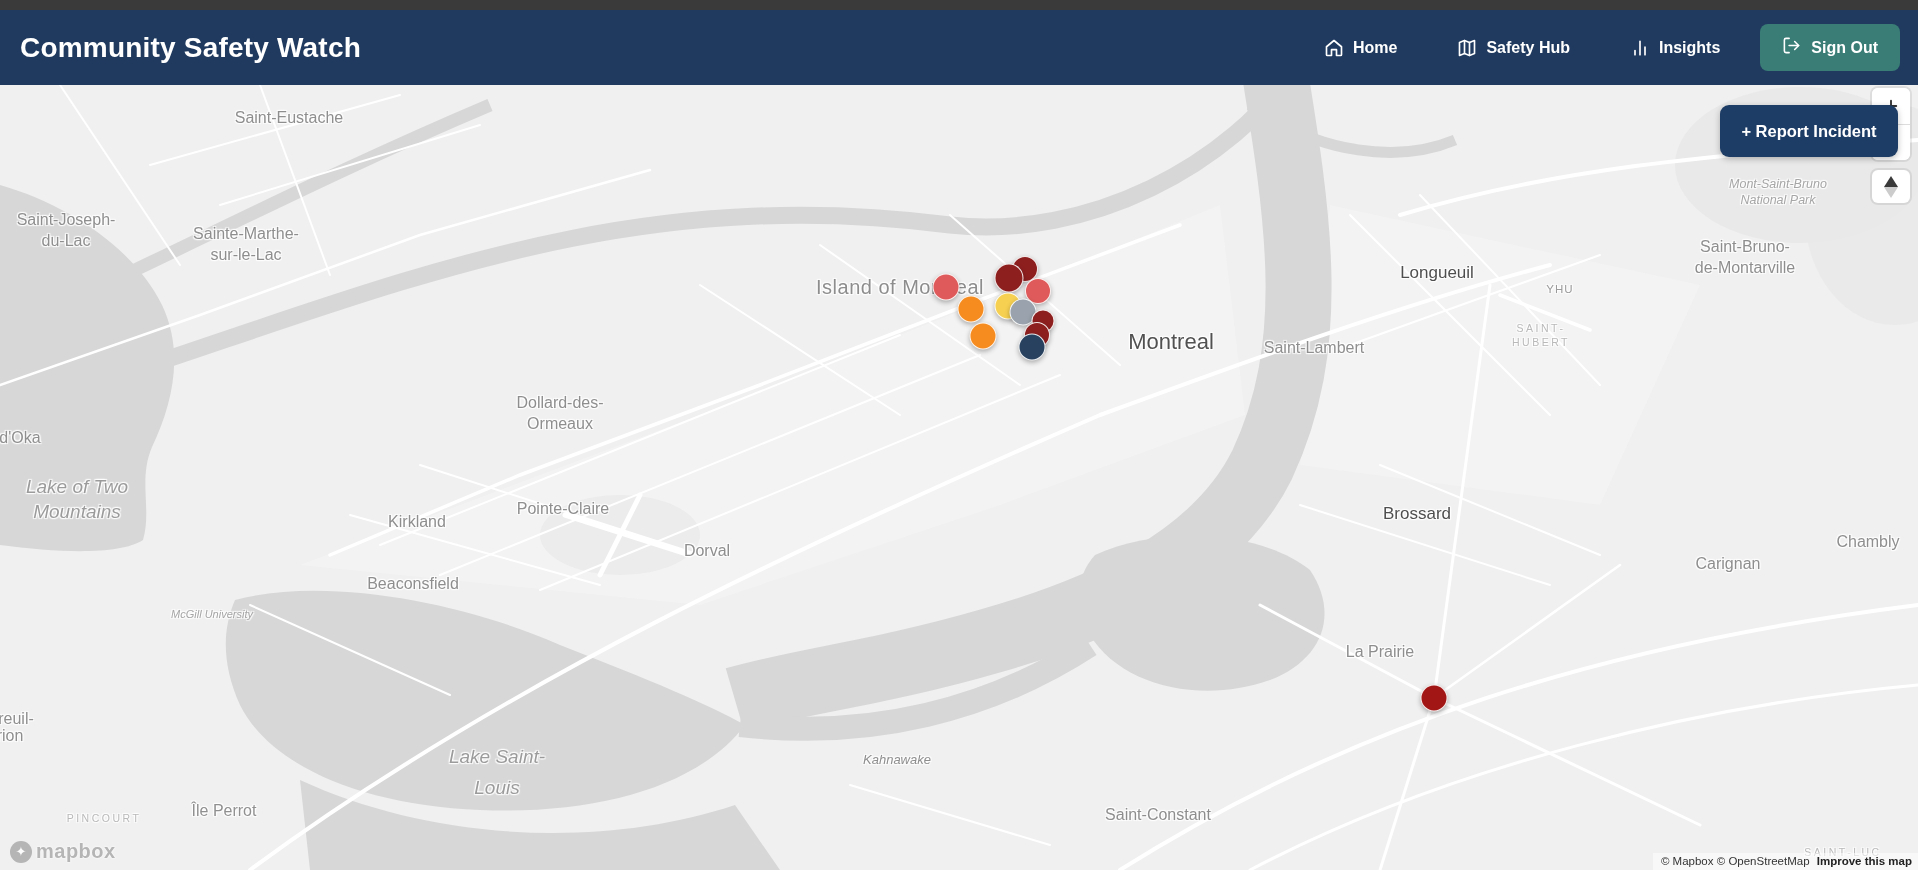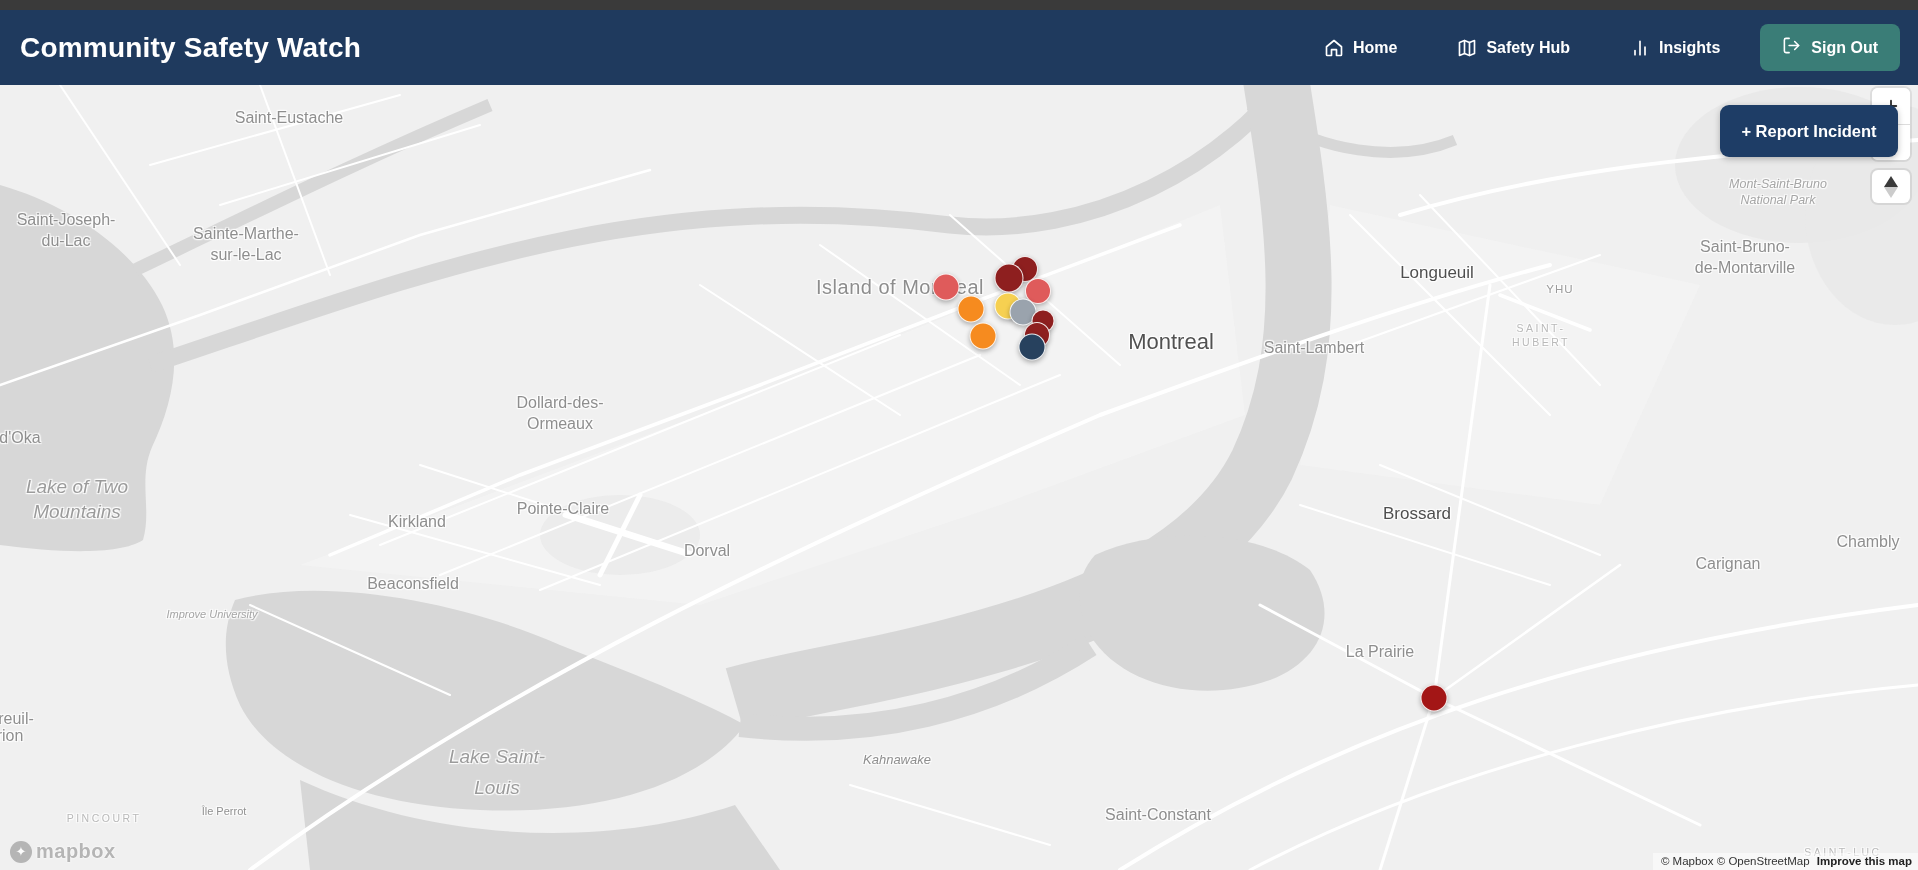--- a/index.html
+++ b/index.html
@@ -42,21 +42,21 @@
   
   #map-labels{position:absolute;inset:0;pointer-events:none;}
   .mlabel{position:absolute;transform:translate(-50%,-50%);display:flex;flex-direction:column;
     align-items:center;line-height:1.3;white-space:nowrap;
     text-shadow:-1px -1px 1px rgba(255,255,255,.9),1px -1px 1px rgba(255,255,255,.9),
       -1px 1px 1px rgba(255,255,255,.9),1px 1px 1px rgba(255,255,255,.9),0 0 3px rgba(255,255,255,.9);}
   .mlabel.region{font-size:20px;color:#8D8D8D;letter-spacing:.5px;}
   .mlabel.city{font-size:22px;color:#515151;}
   .mlabel.city2{font-size:17px;color:#4F4F4F;}
   .mlabel.town{font-size:16px;color:#8E8E8E;}
-  .mlabel.town-sm{font-size:11px;color:#909090;}
+  .mlabel.town-sm{font-size:16px;color:#909090;}
   .mlabel.town-it{font-size:13px;font-style:italic;color:#8E8E8E;}
   .mlabel.poi{font-size:11px;font-style:italic;color:#A5A5A5;}
   .mlabel.water-l{font-size:19px;font-style:italic;color:#9B9B9B;}
   .mlabel.park-l{font-size:12.5px;font-style:italic;color:#A6A6A6;}
   .mlabel.caps{font-size:10.5px;color:#B9B9B9;letter-spacing:2.5px;}
   .mlabel.code{font-size:11.5px;color:#9A9A9A;letter-spacing:1px;}
 
   
   #map-markers{position:absolute;inset:0;}
   .marker{position:absolute;transform:translate(-50%,-50%);border-radius:50%;
@@ -234,21 +234,21 @@
       <div class="mlabel town" style="left: 417px; top: 437px;">
         <span>Kirkland</span>
       </div>
       <div class="mlabel town" style="left: 707px; top: 466px;">
         <span>Dorval</span>
       </div>
       <div class="mlabel town" style="left: 413px; top: 499px;">
         <span>Beaconsfield</span>
       </div>
       <div class="mlabel poi" style="left: 212px; top: 529px;">
-        <span>Improve University</span>
+        <span>McGill University</span>
       </div>
       <div class="mlabel water-l" style="left: 497px; top: 688px; gap: 6px;">
         <span>Lake Saint-</span>
         <span>Louis</span>
       </div>
       <div class="mlabel town-sm" style="left: 224px; top: 726px;">
         <span>Île Perrot</span>
       </div>
       <div class="mlabel caps" style="left: 104px; top: 734px;">
         <span>PINCOURT</span>

